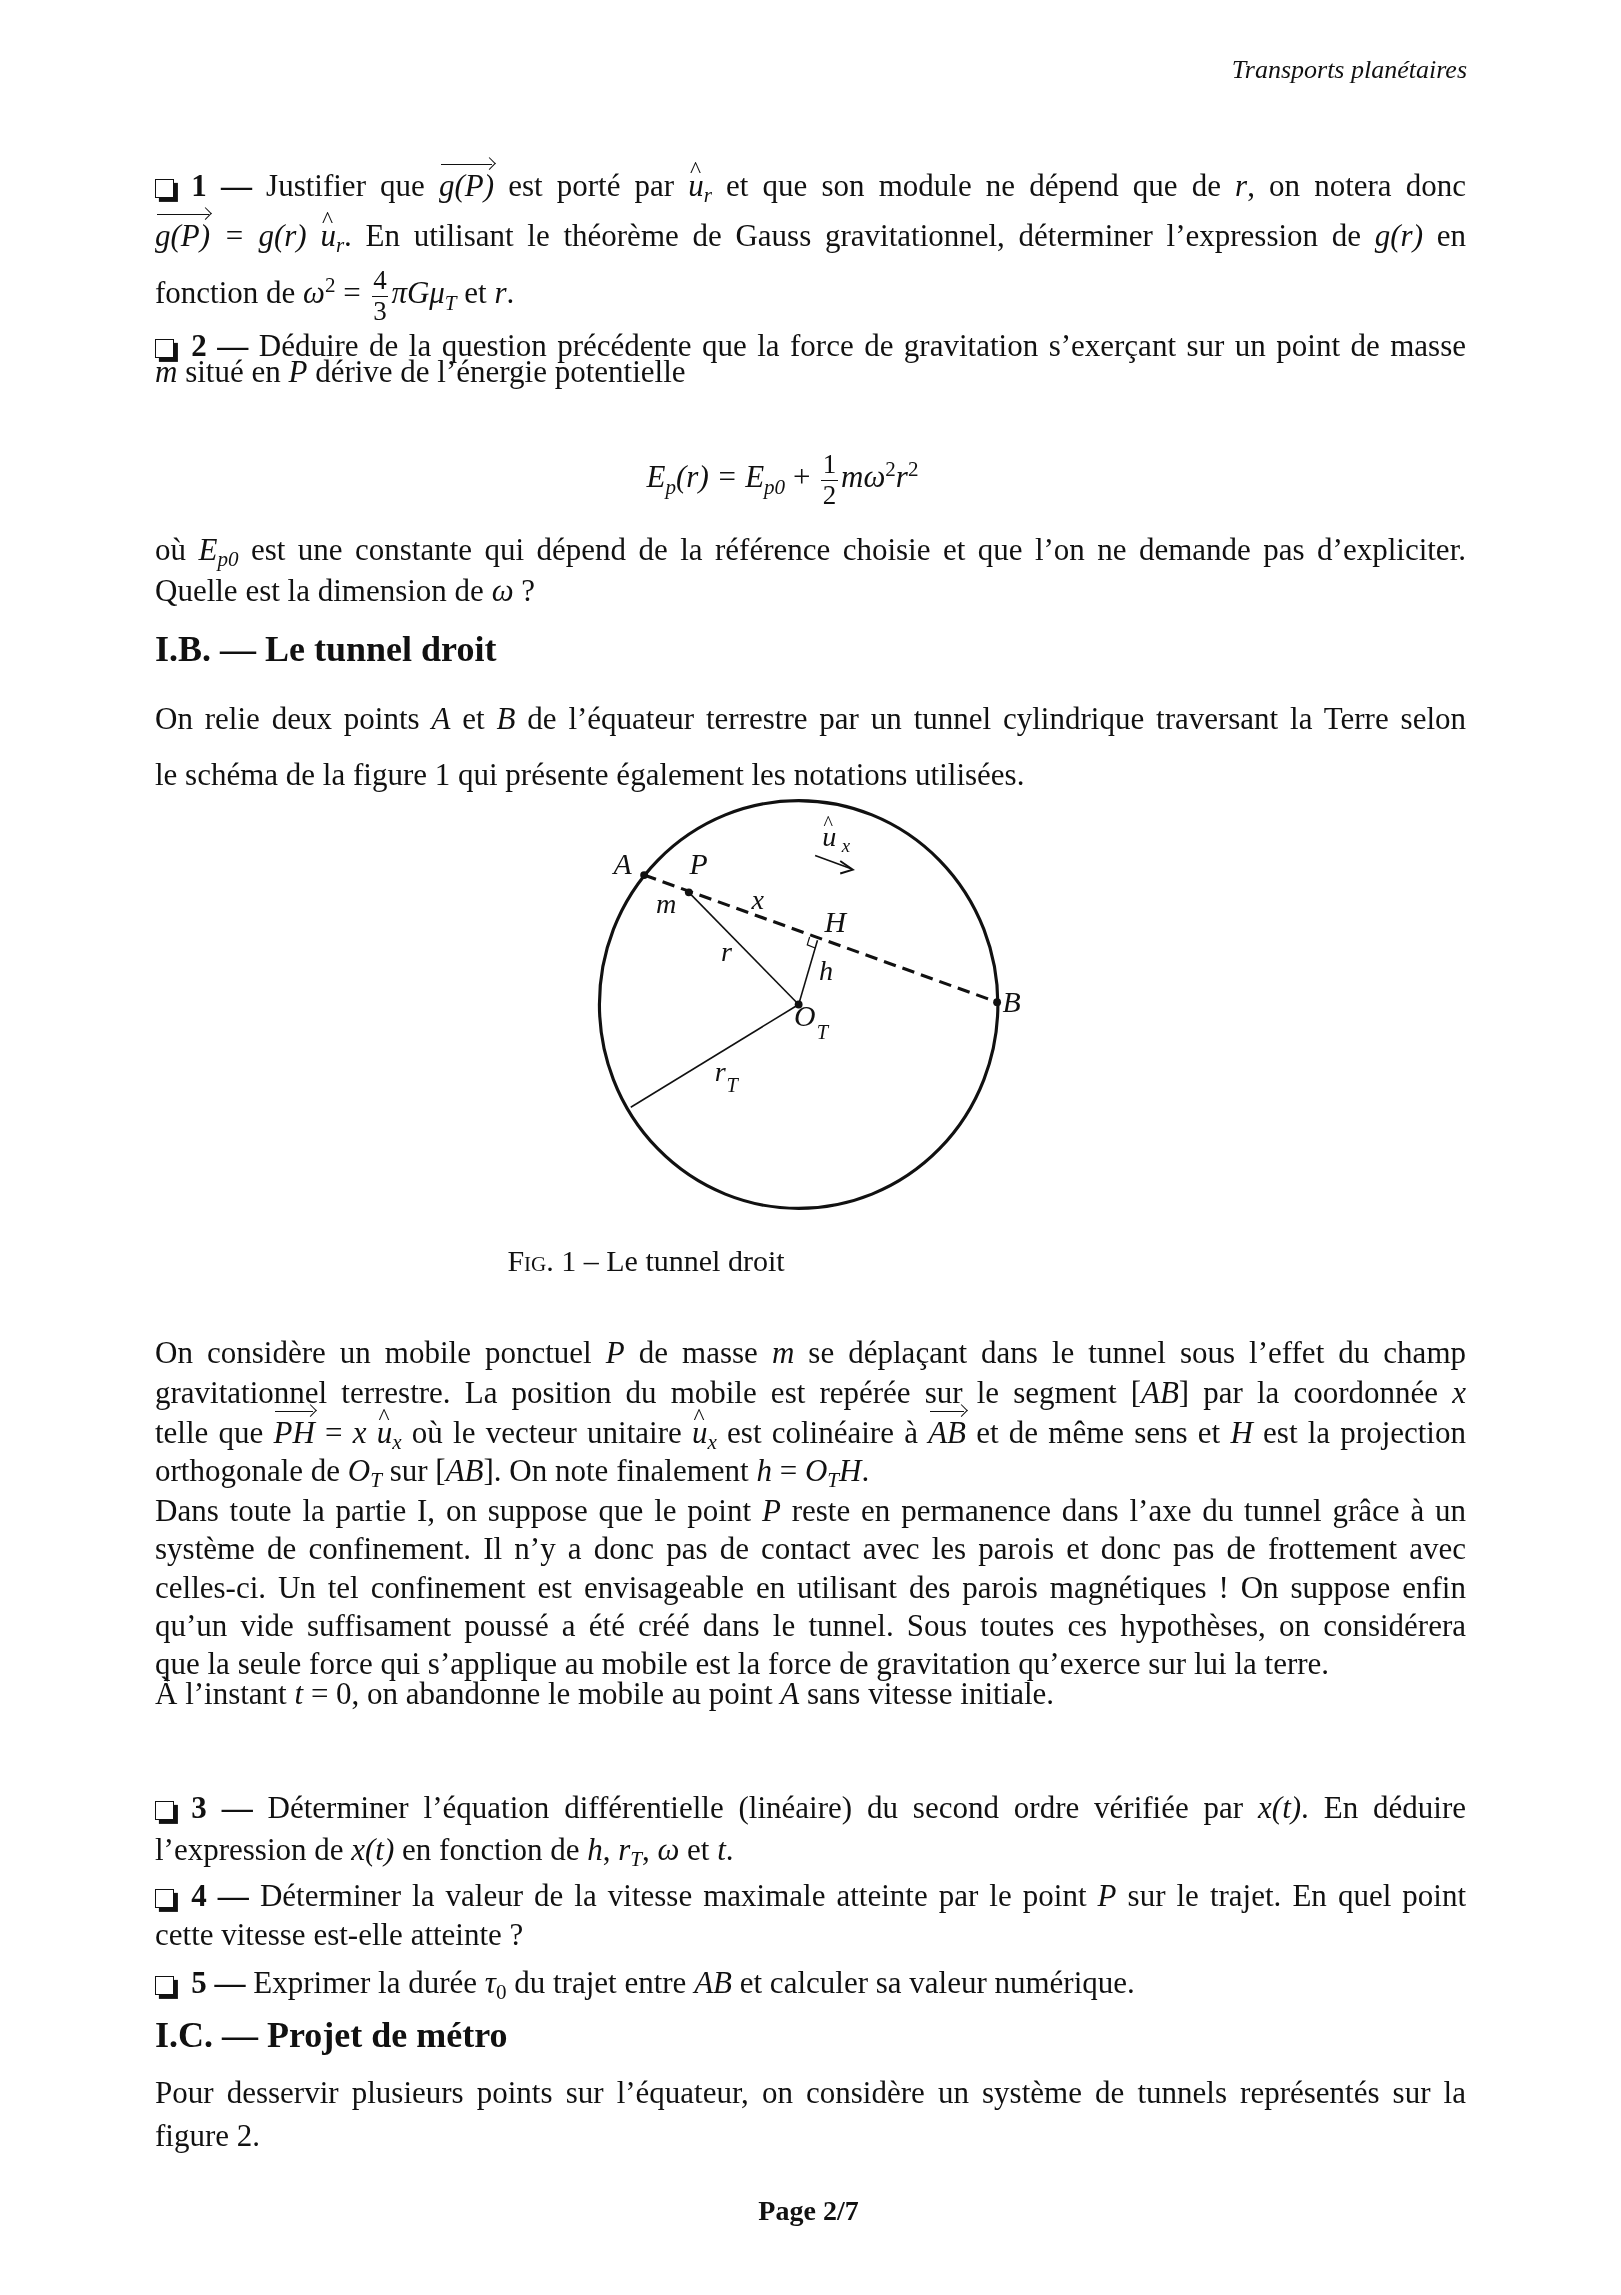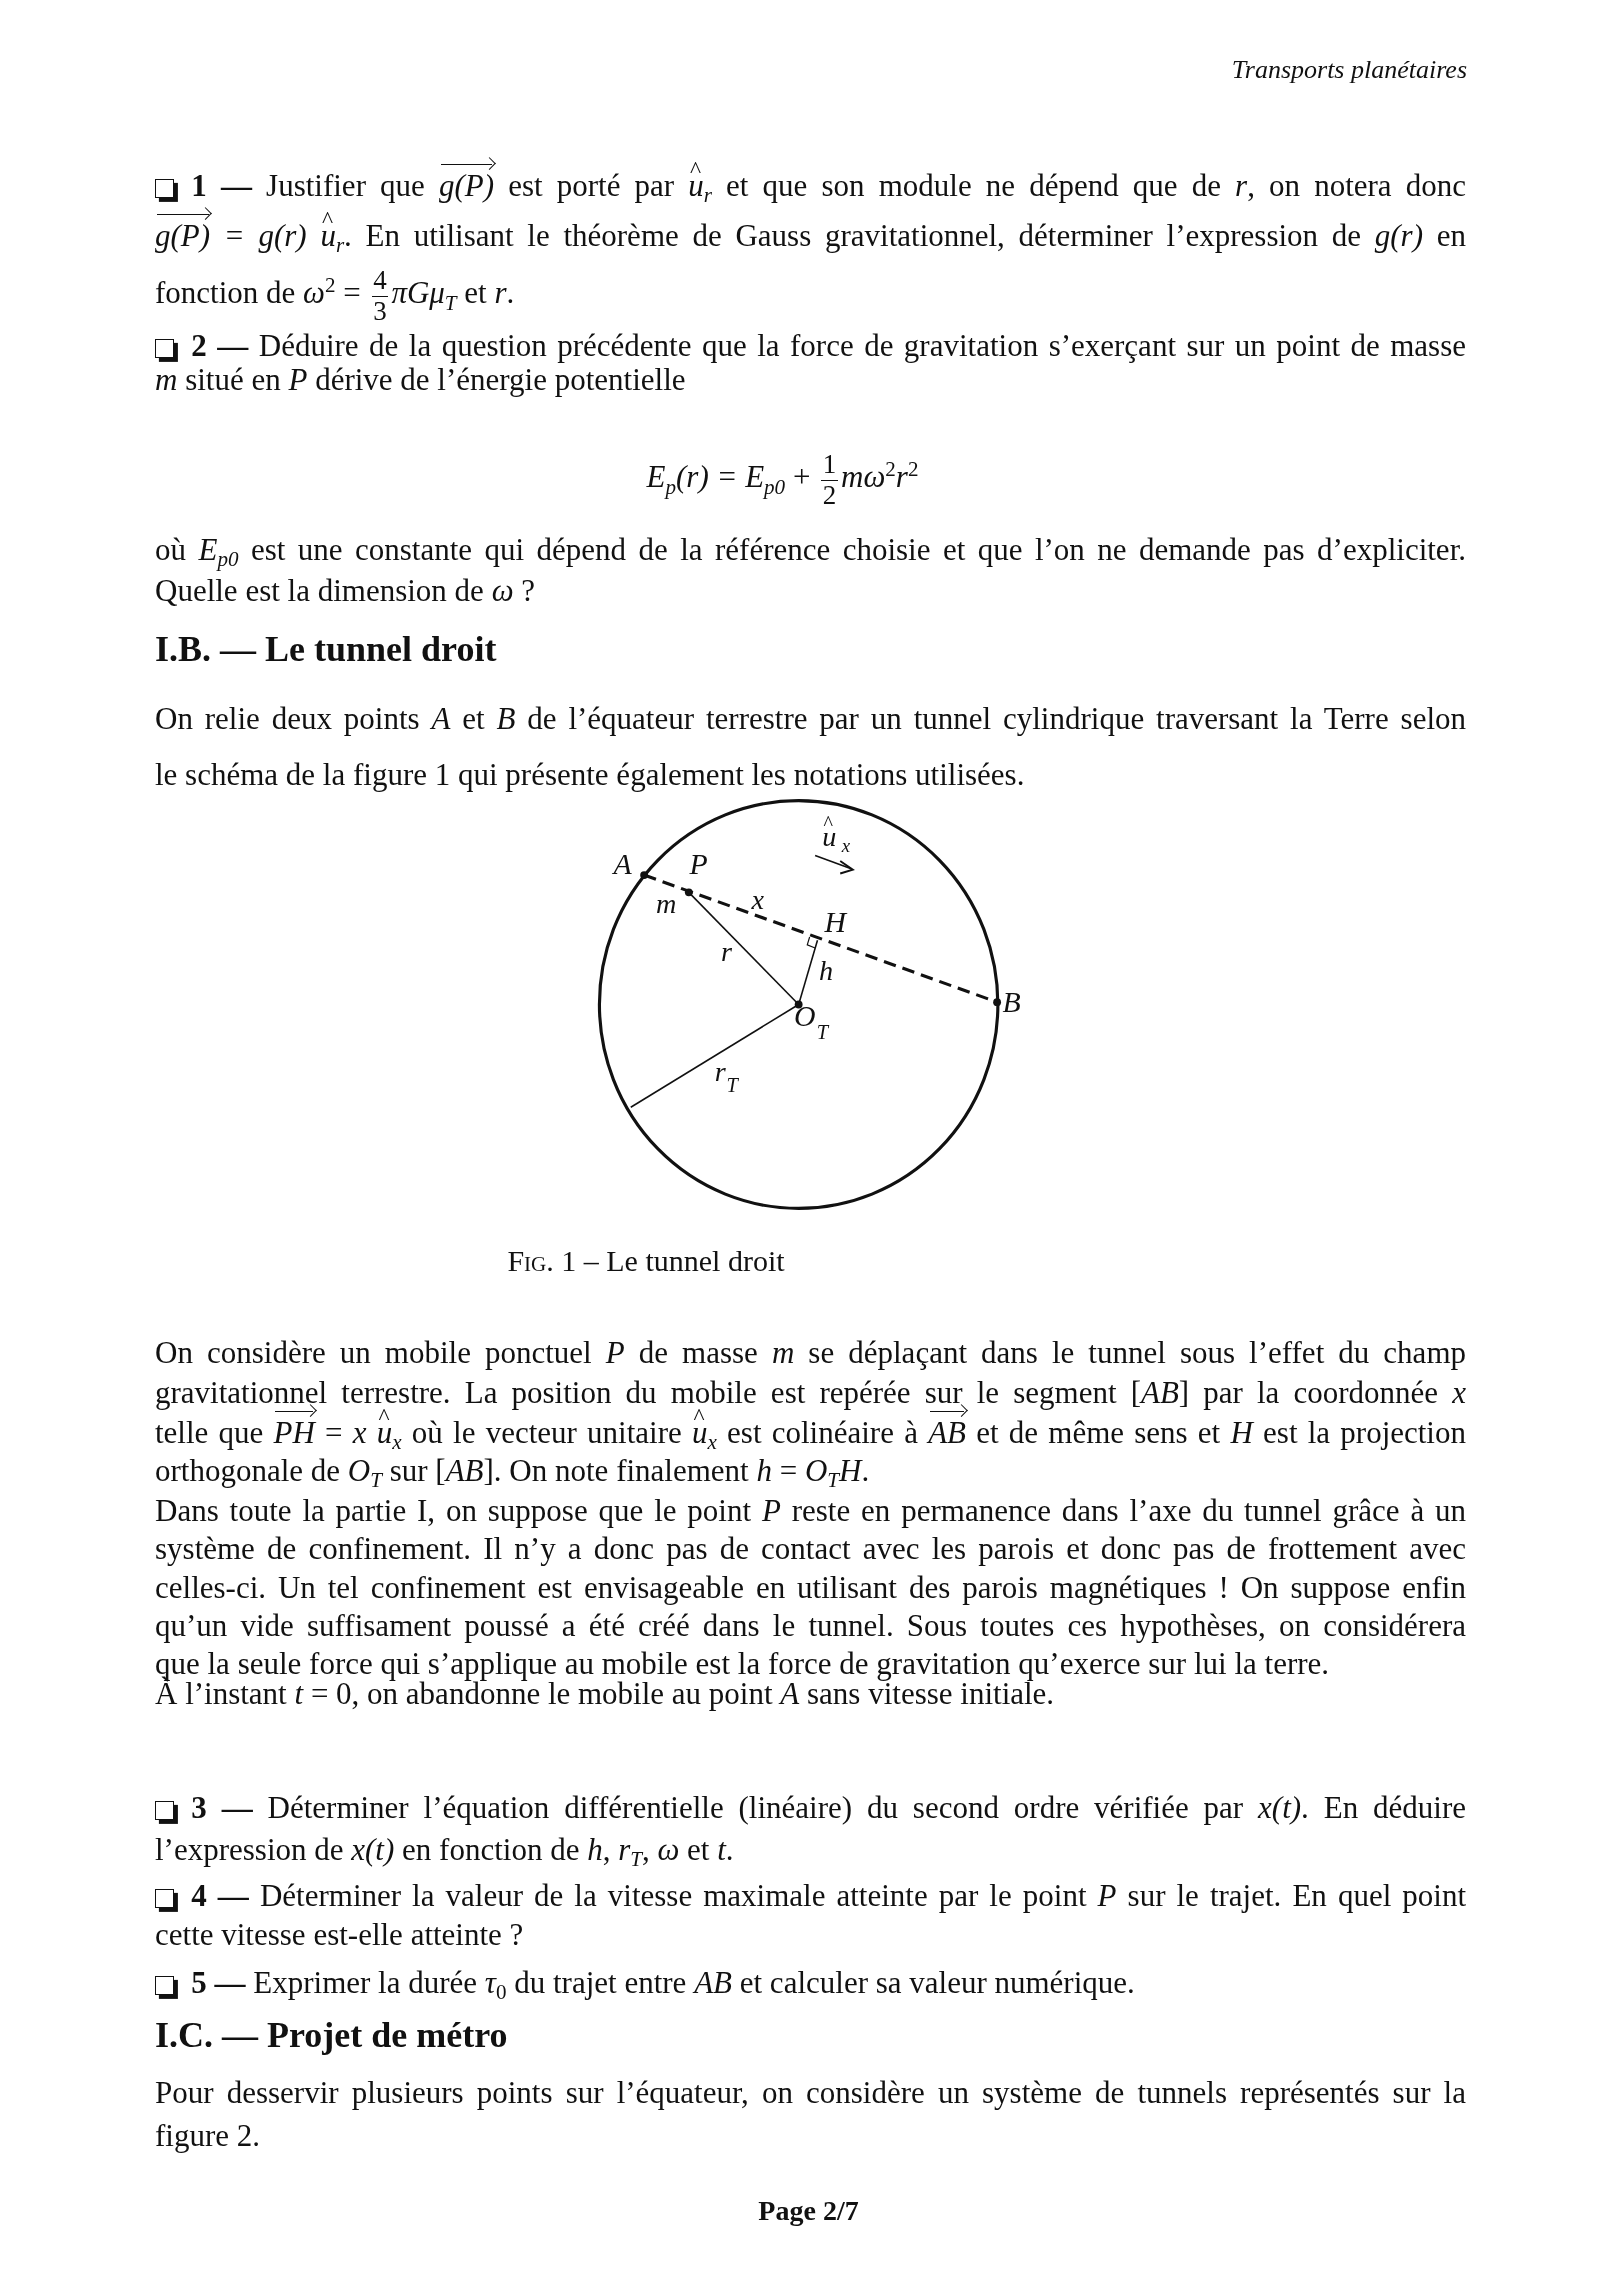--- a/index.html
+++ b/index.html
@@ -45,21 +45,21 @@
   <span class="vec m">g(P)</span><span class="m"> = g(r) </span><span class="hat m">u</span><sub class="m">r</sub><span>. En utilisant le théorème de Gauss gravitationnel,  déterminer l’expression de </span><span class="m">g(r)</span><span> en</span>
 </div>
 <div class="line" style="top:267px;">
   <span>fonction de </span><span class="m">ω</span><sup>2</sup><span> = </span><span class="frac"><span class="num">4</span><span class="den">3</span></span><span class="m">πGμ</span><sub class="m">T</sub><span> et </span><span class="m">r</span><span>.</span>
 </div>
 
 <div class="line just" style="top:327px;">
   <span class="cb"></span><span class="qnum"><span>2</span> —</span>
   <span>Déduire de la question précédente que la force de gravitation s’exerçant sur un point de masse</span>
 </div>
-<div class="line" style="top:361px;">
+<div class="line" style="top:353px;">
   <span class="m">m</span><span> situé en </span><span class="m">P</span><span> dérive de l’énergie potentielle</span>
 </div>
 
 <div class="eq m" style="top:451px;">
   <span>E</span><sub>p</sub><span>(r) = E</span><sub>p0</sub><span style="font-style:normal"> + </span><span class="frac" style="font-style:normal"><span class="num">1</span><span class="den">2</span></span><span>mω</span><sup style="font-style:normal">2</sup><span>r</span><sup style="font-style:normal">2</sup>
 </div>
 
 <div class="line just" style="top:531px;">
   <span>où </span><span class="m">E</span><sub class="m">p0</sub><span> est une constante qui dépend de la référence choisie et que l’on ne demande pas d’expliciter.</span>
 </div>

